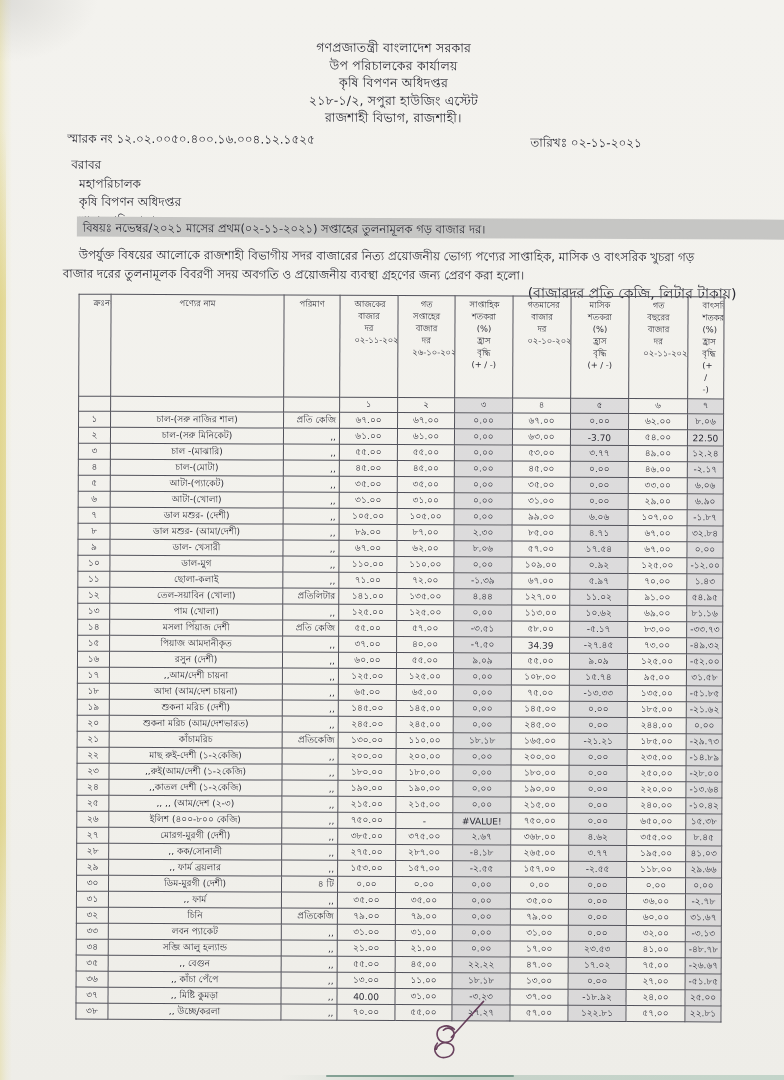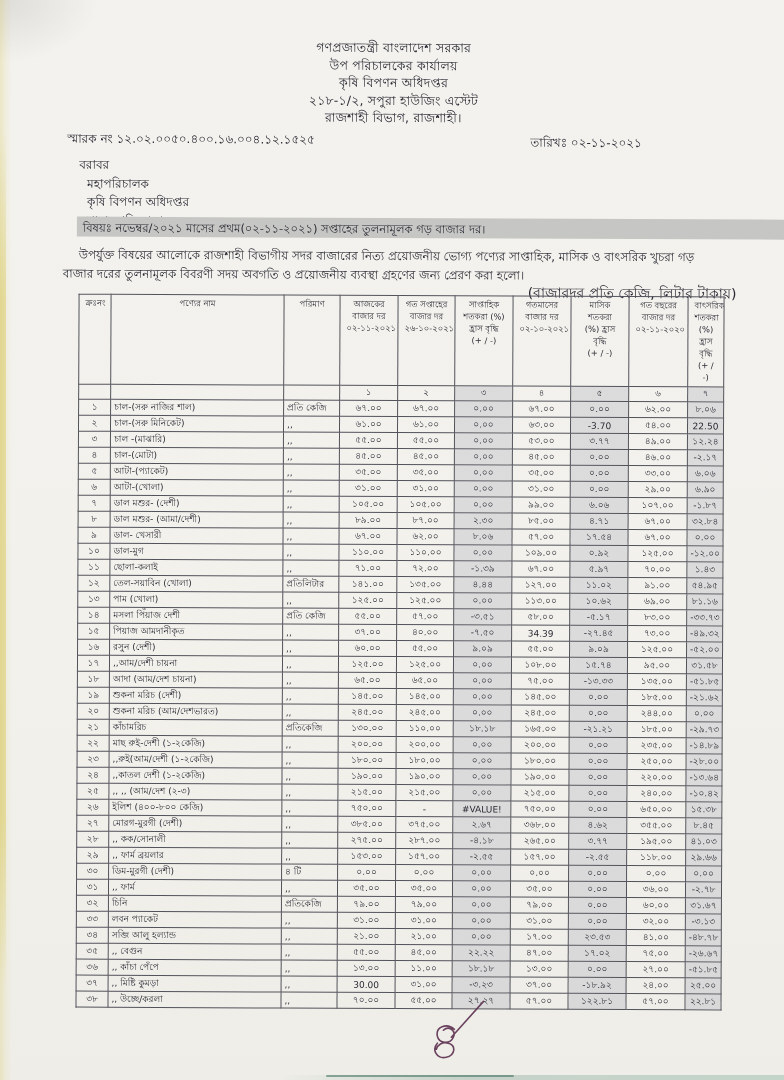--- a/index.html
+++ b/index.html
@@ -11,38 +11,38 @@
       linear-gradient(180deg,#f3f2ee 0%,#f2f1ec 60%,#eeede8 100%);
     color:#2b2b35;
     font-family:"DejaVu Sans","Liberation Sans",sans-serif;
   }
   .content{position:absolute;inset:0;transform:rotate(0.25deg);transform-origin:50% 40%;}
 
   .letterhead{position:absolute;top:39px;left:0;right:0;text-align:center;
     font-size:12.5px;line-height:17.5px;letter-spacing:0.2px;}
   .memo-number{position:absolute;top:131px;left:66px;font-size:12px;}
   .memo-date{position:absolute;top:133px;left:510px;font-size:12px;margin-left:19px;}
-  .recipient{position:absolute;top:157px;left:78px;font-size:12px;line-height:18.5px;}
+  .recipient{position:absolute;top:157px;left:70px;font-size:12px;line-height:18.5px;}
   .recipient .rlines{margin-left:8px;}
   .subject{position:absolute;top:220px;left:78px;width:704px;height:16px;
     background:#c6c6c4;box-shadow:0 0 0 2px #c6c6c4;
     font-size:11.5px;line-height:16px;padding:1px 4px;box-sizing:border-box;white-space:nowrap;overflow:hidden;}
   .body-par{position:absolute;top:247px;left:62px;width:662px;font-size:11.8px;line-height:19px;
     text-indent:16px;text-align:left;}
   .unit-note{position:absolute;top:281px;right:48px;font-size:14px;}
 
   table.price{position:absolute;top:295px;left:78px;width:645px;border-collapse:collapse;
     table-layout:fixed;font-size:9px;color:#2b2b35;}
   table.price th,table.price td{border:1px solid #53535c;overflow:hidden;}
   table.price{border:1.5px solid #4a4a52;}
-  table.price th{font-weight:normal;font-size:8.4px;line-height:12px;padding:2px 6px 3px;
+  table.price th{font-weight:normal;font-size:8.4px;line-height:12px;padding:2px 14px 3px;
     vertical-align:top;text-align:center;}
   table.price td{height:14.1px;padding:0 3px;text-align:center;white-space:nowrap;}
-  table.price td.name{text-align:left;}
-  table.price td.unit{text-align:left;}
+  table.price td.name{text-align:center;}
+  table.price td.unit{text-align:right;}
   table.price .pct{background:rgba(158,160,175,0.26);}
   table.price tr.numrow td{height:11px;font-size:8.6px;padding:0;}
 
   .page-mark{position:absolute;top:998px;left:423px;width:72px;height:66px;opacity:0.9;}
 
   .edge-yellow{position:absolute;left:0;top:130px;height:860px;width:6px;
     background:linear-gradient(180deg,rgba(214,196,80,0) 0%,rgba(214,196,80,0.45) 20%,rgba(214,196,80,0.45) 80%,rgba(214,196,80,0) 100%);}
   .edge-bottom-band{position:absolute;bottom:0;left:280px;right:0;height:5px;
     background:linear-gradient(90deg,rgba(110,150,132,0) 0%,rgba(110,150,132,0.30) 35%,rgba(130,175,155,0.40) 100%);}
   .edge-bottom-line{position:absolute;bottom:3px;left:326px;width:188px;height:2px;
@@ -549,21 +549,21 @@
             <td class="pct">১৮.১৮</td>
             <td>১৩.০০</td>
             <td class="pct">০.০০</td>
             <td>২৭.০০</td>
             <td class="pct">-৫১.৮৫</td>
           </tr>
           <tr>
             <td>৩৭</td>
             <td class="name">,, মিষ্টি কুমড়া</td>
             <td class="unit">,,</td>
-            <td>30.00</td>
+            <td>40.00</td>
             <td>৩১.০০</td>
             <td class="pct">-৩.২৩</td>
             <td>৩৭.০০</td>
             <td class="pct">-১৮.৯২</td>
             <td>২৪.০০</td>
             <td class="pct">২৫.০০</td>
           </tr>
           <tr>
             <td>৩৮</td>
             <td class="name">,, উচ্ছে/করলা</td>

